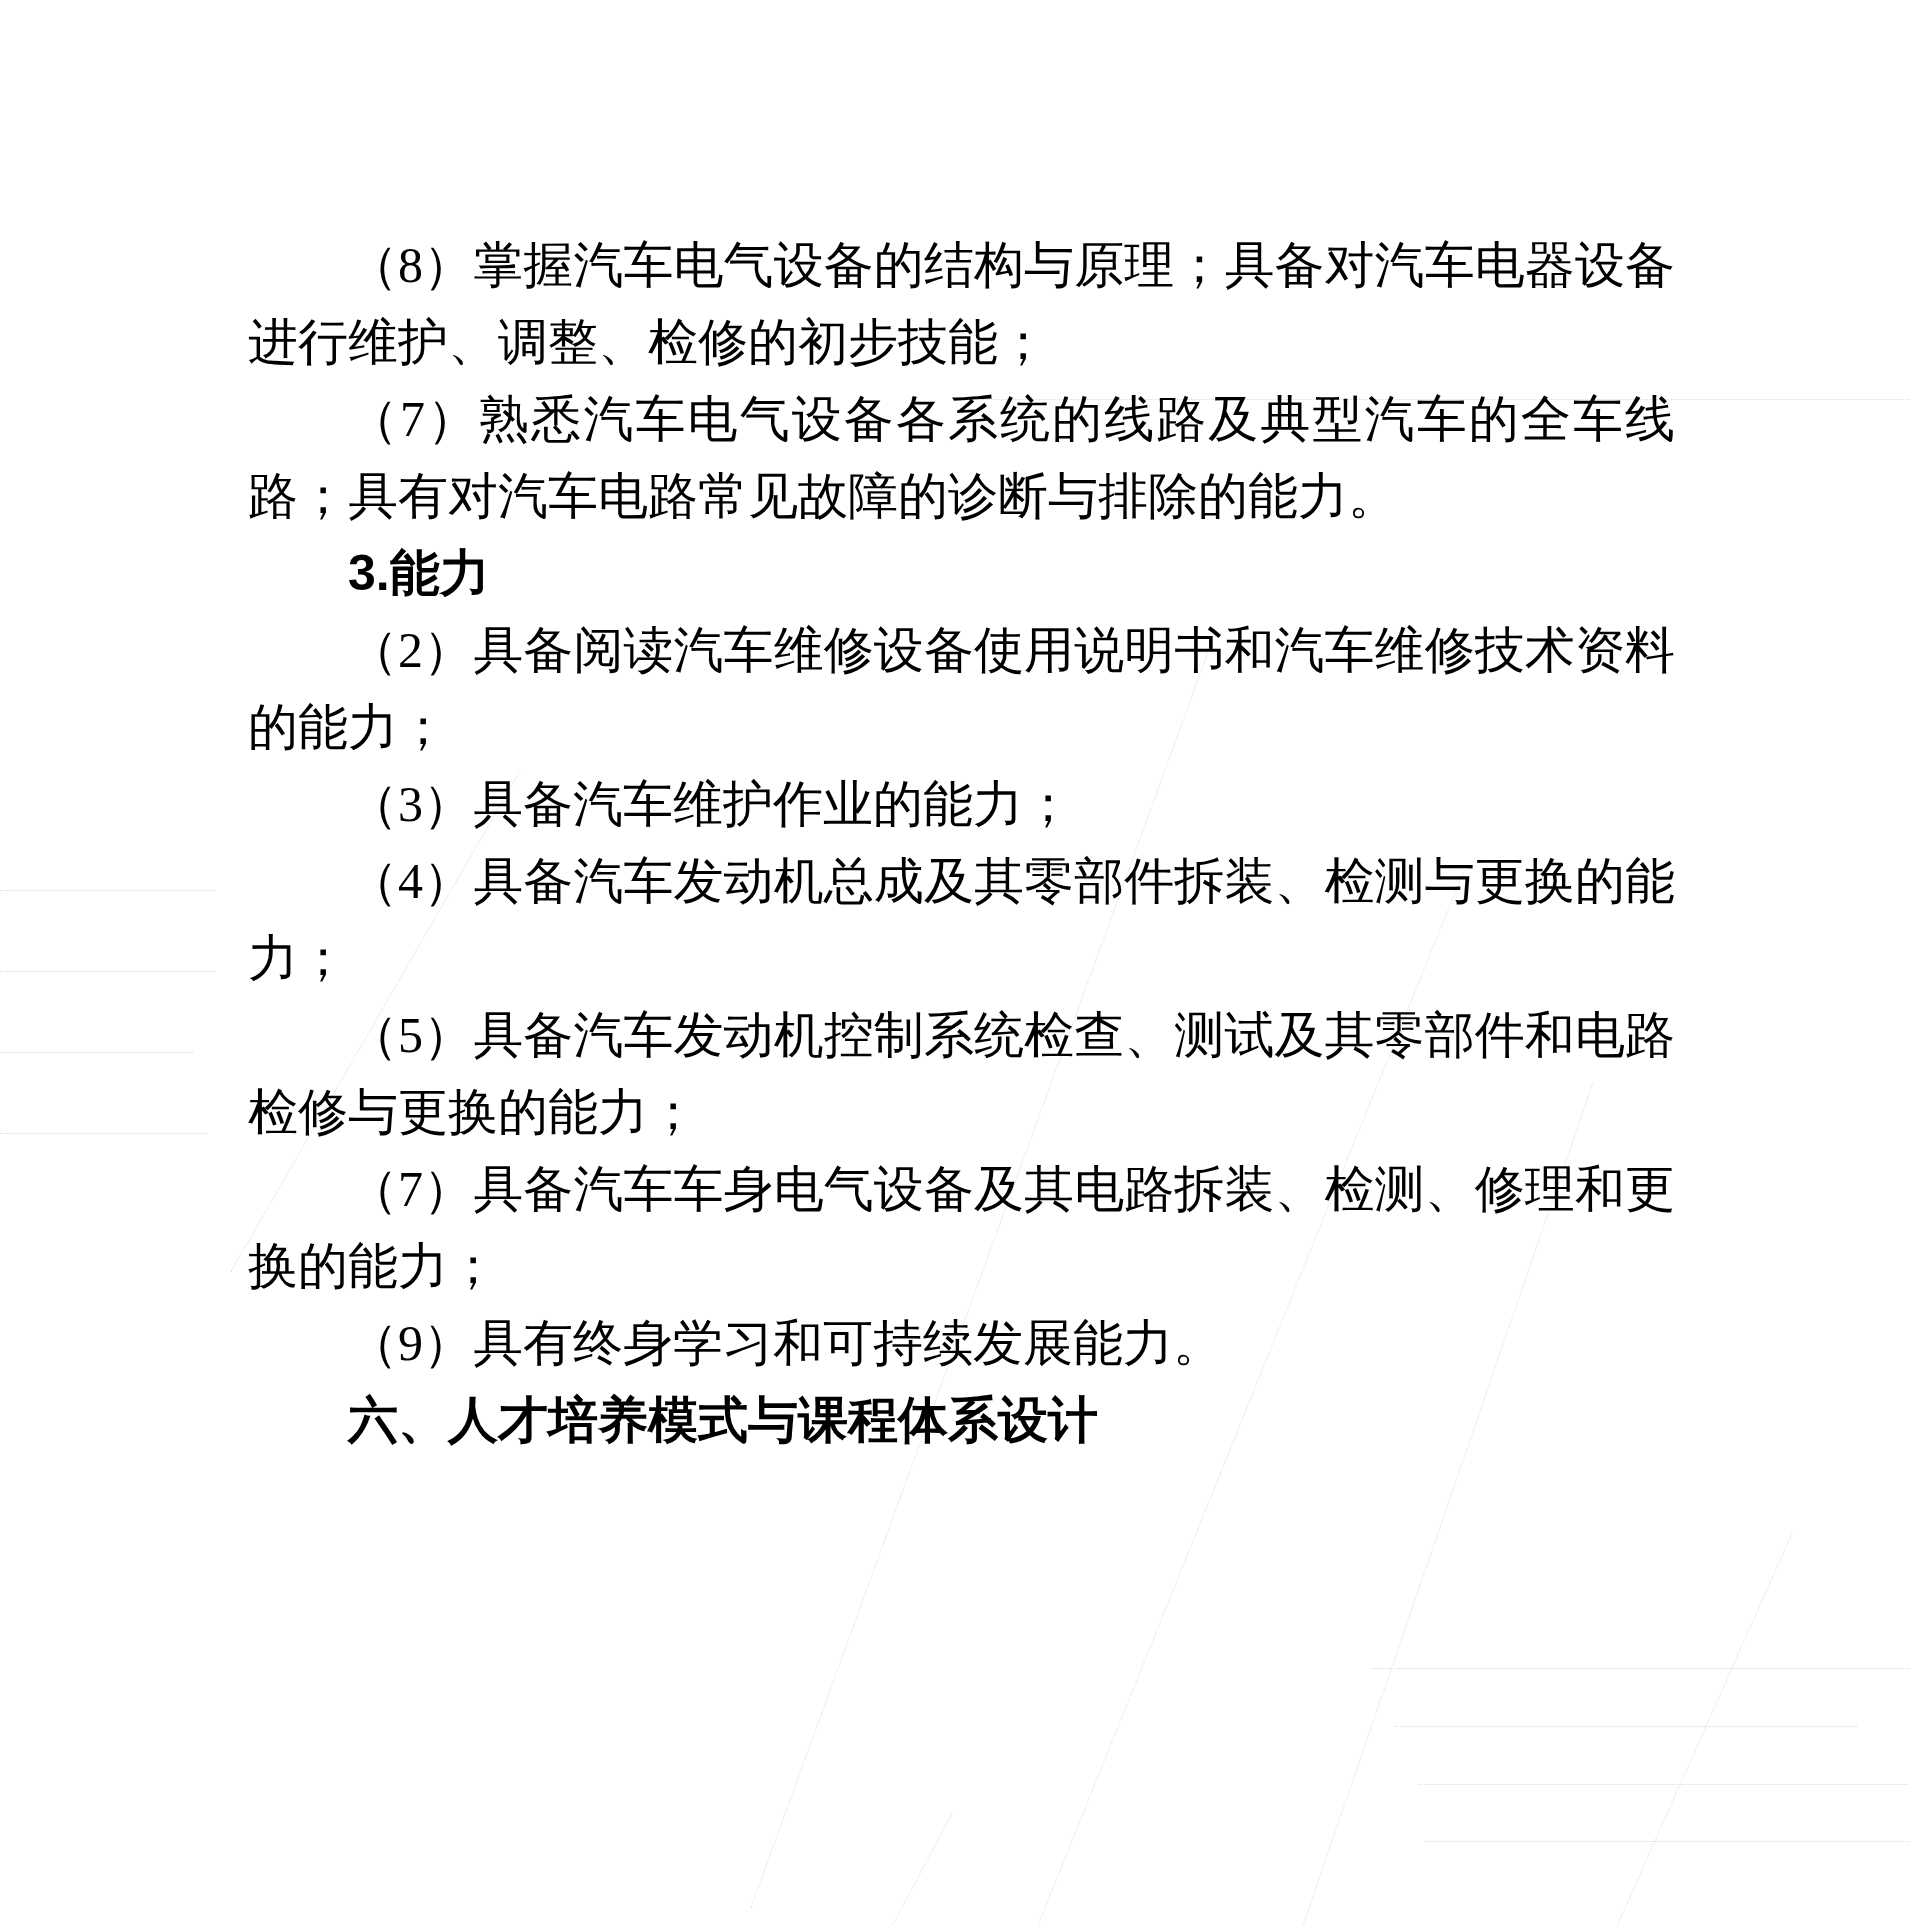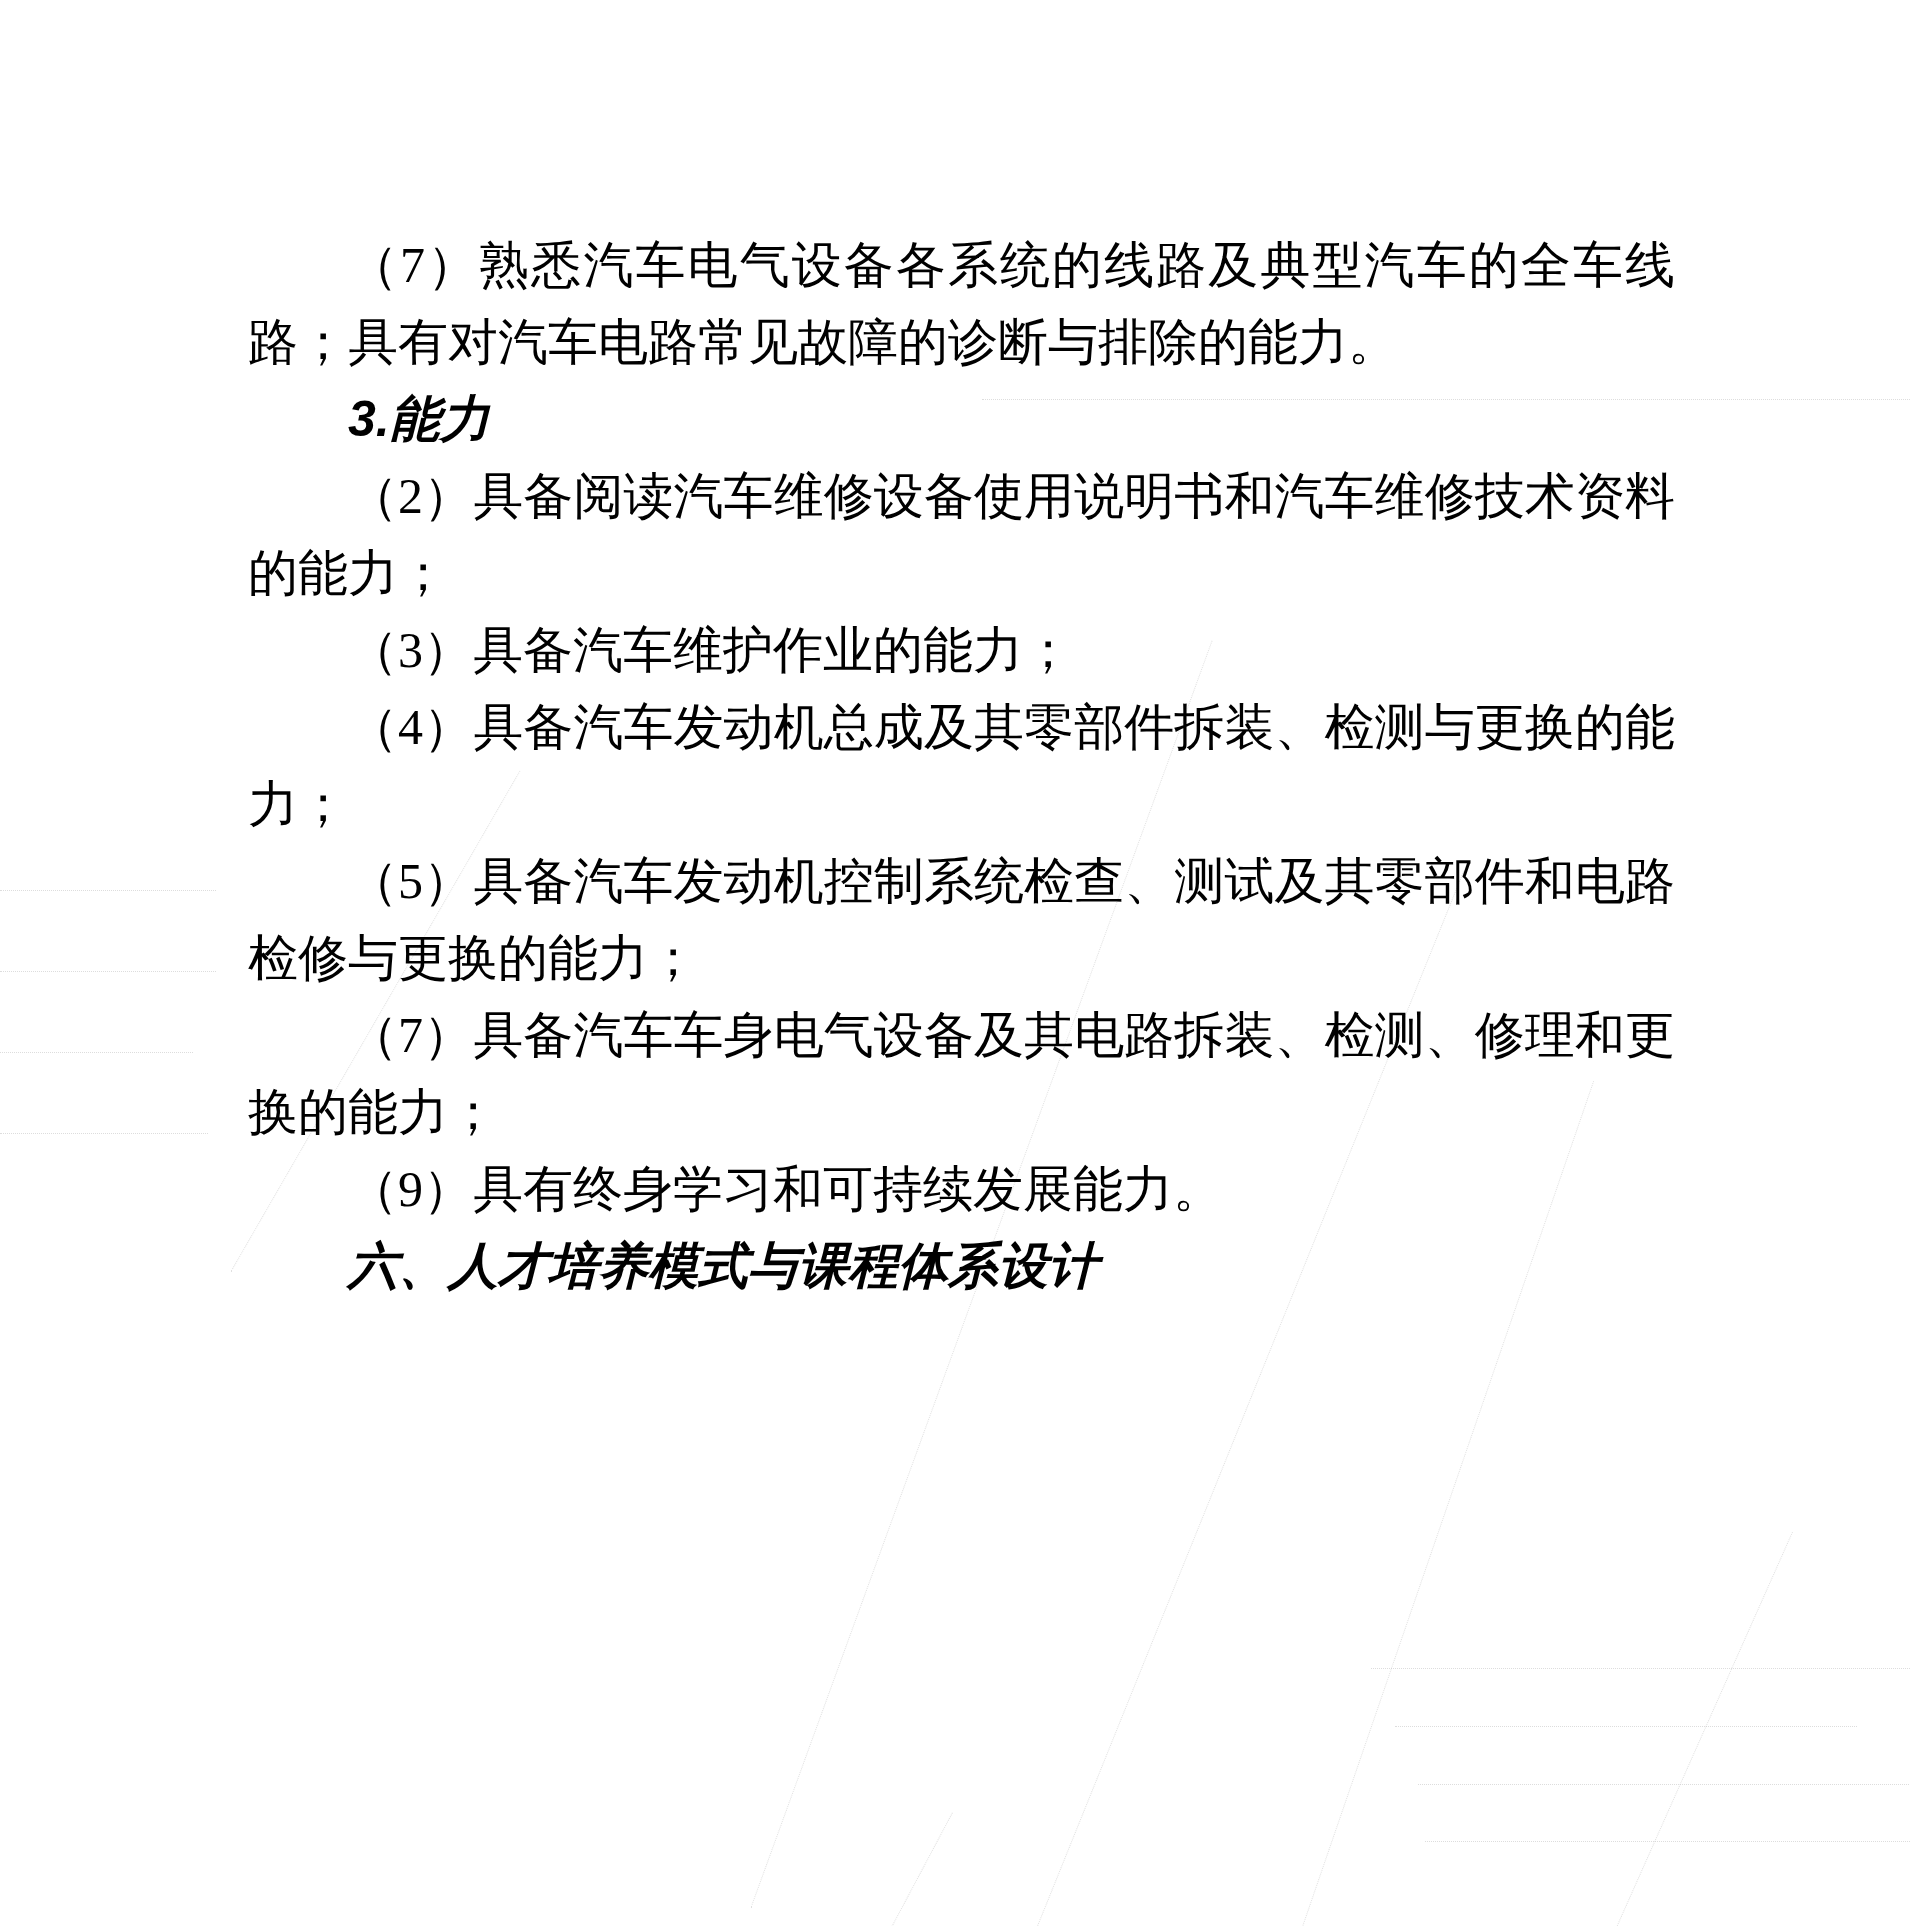--- a/index.html
+++ b/index.html
@@ -38,21 +38,20 @@
     font-size: 50px;
     line-height: 77px;
   }
   .body-par {
     font-weight: normal;
     font-family: "Liberation Serif", serif;
   }
   .h-bold {
     font-weight: bold;
     font-family: "Liberation Sans", sans-serif;
-    font-style: italic;
   }
   
   .artifacts { position: absolute; left: 0; top: 0; width: 1911px; height: 2702px; pointer-events: none; }
   .hline {
     position: absolute;
     border-top: 1.5px dotted #b5b5b5;
     opacity: 0.45;
     height: 0;
   }
   .dline {
@@ -82,20 +81,21 @@
     <div class="hline" style="left:0px; top:1052px; width:193px;"></div>
     <div class="hline" style="left:0px; top:1133px; width:208px;"></div>
     <div class="hline" style="left:1371px; top:1668px; width:539px;"></div>
     <div class="hline" style="left:1395px; top:1726px; width:462px;"></div>
     <div class="hline" style="left:1418px; top:1784px; width:493px;"></div>
     <div class="hline" style="left:1425px; top:1841px; width:485px;"></div>
 
   </div>
 
   <main class="content">
+    <p class="body-par">（8）掌握汽车电气设备的结构与原理；具备对汽车电器设备进行维护、调整、检修的初步技能；</p>
     <p class="body-par">（7）熟悉汽车电气设备各系统的线路及典型汽车的全车线路；具有对汽车电路常见故障的诊断与排除的能力。</p>
     <h3 class="h-bold">3.能力</h3>
     <p class="body-par">（2）具备阅读汽车维修设备使用说明书和汽车维修技术资料的能力；</p>
     <p class="body-par">（3）具备汽车维护作业的能力；</p>
     <p class="body-par">（4）具备汽车发动机总成及其零部件拆装、检测与更换的能力；</p>
     <p class="body-par">（5）具备汽车发动机控制系统检查、测试及其零部件和电路检修与更换的能力；</p>
     <p class="body-par">（7）具备汽车车身电气设备及其电路拆装、检测、修理和更换的能力；</p>
     <p class="body-par">（9）具有终身学习和可持续发展能力。</p>
     <h2 class="h-bold">六、人才培养模式与课程体系设计</h2>
 

